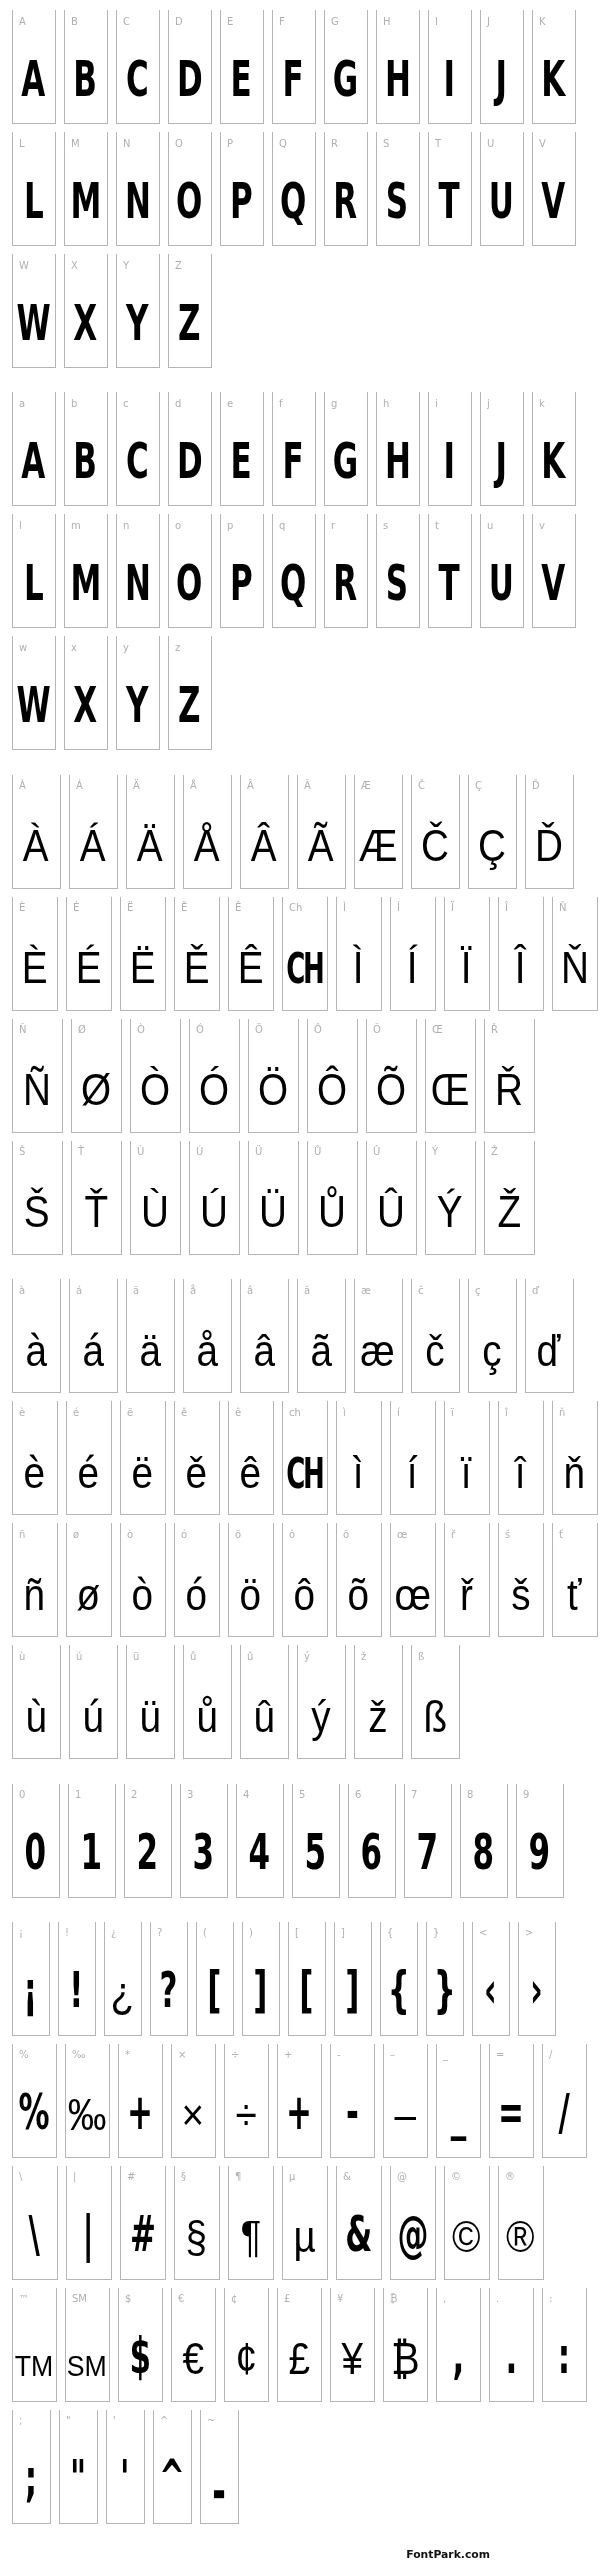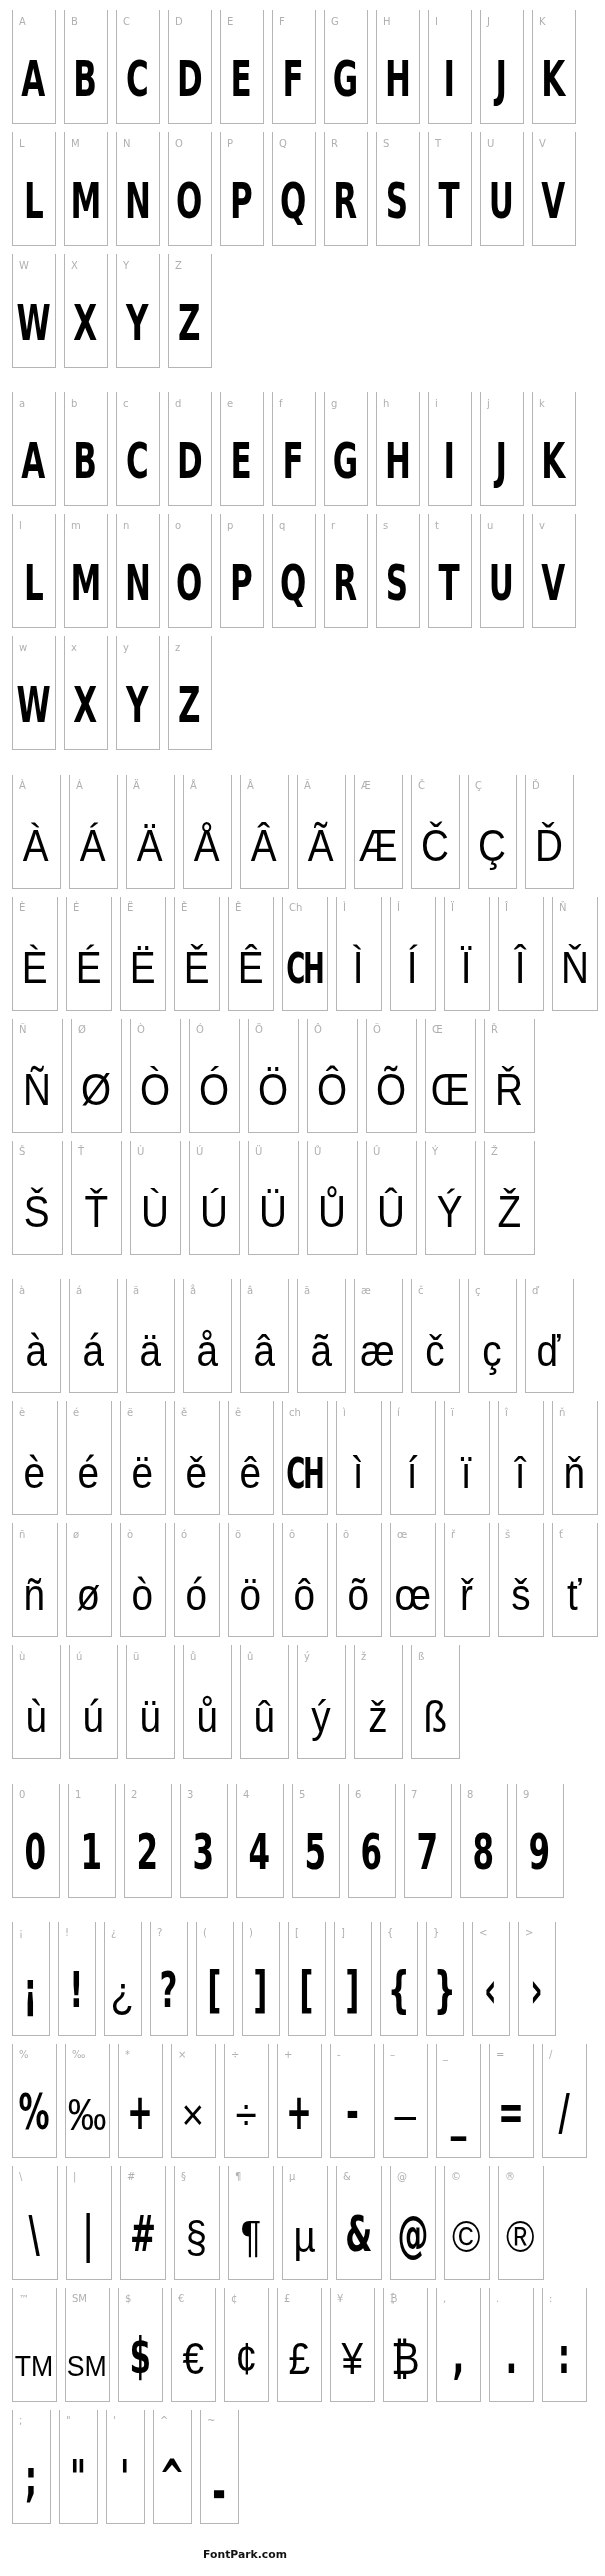--- a/index.html
+++ b/index.html
@@ -27,21 +27,21 @@
     line-height:1;transform:scaleX(0.62);transform-origin:50% 100%;
   }
   .g-fallback{
     font-family:"Liberation Sans","DejaVu Sans",sans-serif;font-weight:normal;
     font-size:44px;line-height:1;transform:scaleX(0.88);transform-origin:50% 100%;
   }
   .g-ch{font-size:42px;letter-spacing:-3.6px;transform:scaleX(0.62);}
   .g-text{font-size:29px;font-weight:normal;transform:scaleX(0.92);}
   .g-block{font-size:21.5px;}
   .footer{
-    width:490px;text-align:center;margin-top:4.3px;padding-bottom:10px;
+    width:490px;text-align:right;margin-top:4.3px;padding-bottom:10px;
     font-family:"DejaVu Sans",sans-serif;font-weight:bold;font-size:10.8px;color:#111;
     letter-spacing:0;
   }
 </style>
 </head>
 <body>
 
 <div class="sheet">
     <div class="section">
       <div class="row">

